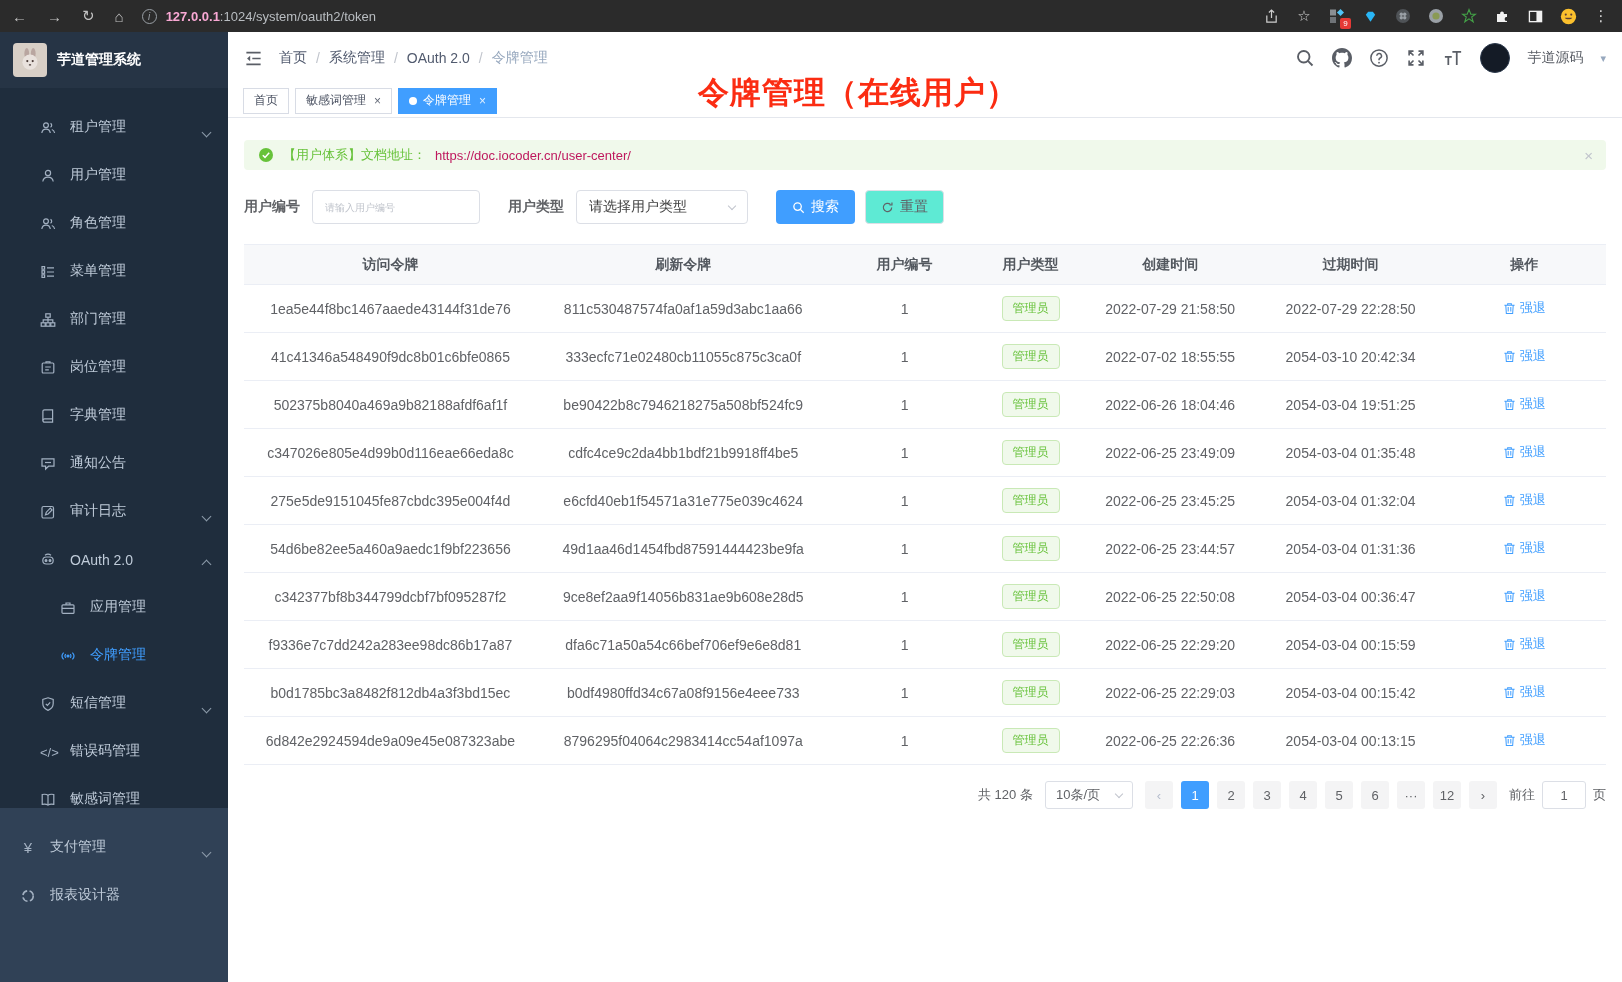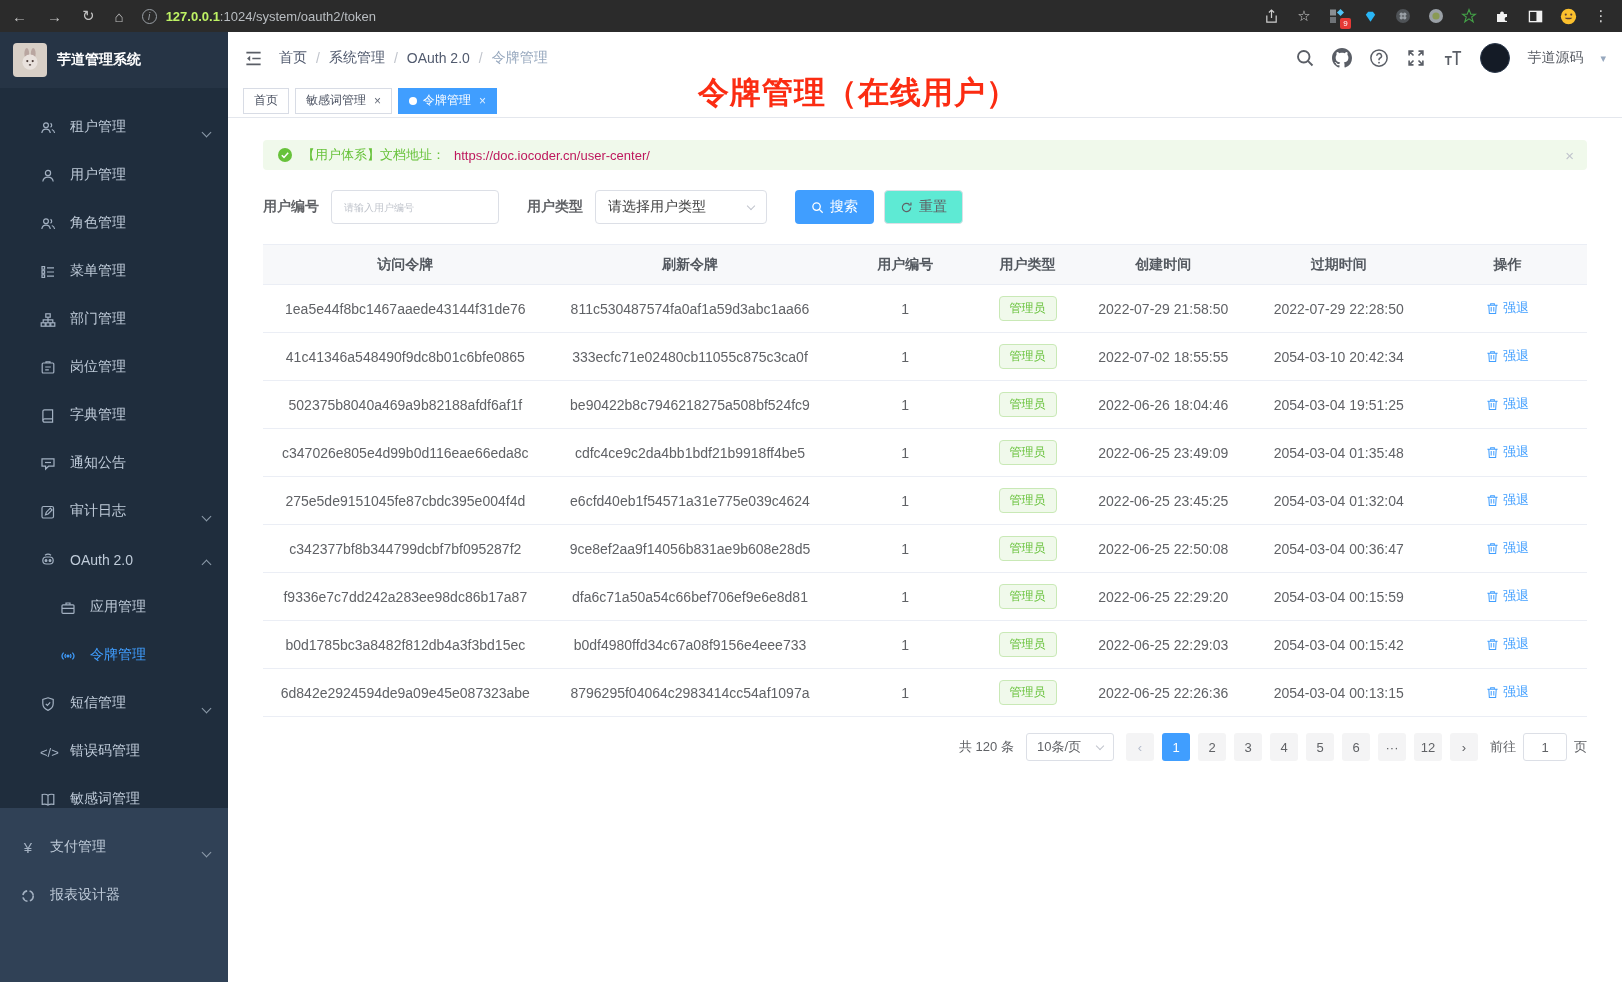--- a/index.html
+++ b/index.html
@@ -7,21 +7,21 @@
     font-family:"Liberation Sans","DejaVu Sans",sans-serif; }
 
   
   .browser-bar { height:32px; background:#2b2b2b; display:flex; align-items:center;
     padding:0 12px; gap:18px; color:#c9c9c9; font-size:15px; }
   .bnav { display:flex; gap:20px; align-items:center; font-size:15px; color:#c2c2c2; }
   .bnav span { cursor:pointer; }
   .urlbox { display:flex; align-items:center; gap:9px; font-size:13px; }
   .info-icon { width:15px; height:15px; border:1.2px solid #9aa0a6; border-radius:50%;
     color:#9aa0a6; font-size:10px; display:flex; align-items:center; justify-content:center; font-style:italic; }
-  .url-host { color:#bef264; font-weight:700; }
+  .url-host { color:#f9a8d4; font-weight:700; }
   .url-rest { color:#b9bdc1; }
   .bright { margin-left:auto; display:flex; align-items:center; gap:15px; }
   .bic { width:18px; height:18px; display:flex; align-items:center; justify-content:center;
     font-size:15px; color:#cfcfcf; cursor:pointer; position:relative; }
   .ext-badge { position:absolute; right:-5px; bottom:-4px; background:#e53935; color:#fff;
     font-size:8px; min-width:11px; height:11px; border-radius:2px; display:flex;
     align-items:center; justify-content:center; padding:0 1px; }
 
   
   .app { display:flex; height:950px; }
@@ -67,21 +67,21 @@
   .tab { height:26px; display:flex; align-items:center; gap:6px; padding:0 10px;
     border:1px solid #d8dce5; font-size:12px; color:#495060; background:#fff; cursor:pointer; }
   .tab .dot { width:8px; height:8px; border-radius:50%; background:#fff; display:none; }
   .tab.active { background:#409eff; border-color:#409eff; color:#fff; }
   .tab.active .dot { display:inline-block; }
   .tab .x { font-size:12px; margin-left:2px; opacity:.85; cursor:pointer; }
 
   .annotation { position:absolute; left:470px; top:40px; color:#fb2c12; font-size:31px;
     font-weight:600; letter-spacing:1px; z-index:5; white-space:nowrap; }
 
-  .content { padding:22px 35px 0; }
+  .content { padding:22px 16px 0; }
   .alert { height:30px; background:#f0f9eb; border-radius:4px; display:flex; align-items:center;
     padding:0 14px; gap:9px; color:#67c23a; font-size:13px; position:relative; }
   .alert .lnk { color:#be185d; text-decoration:none; cursor:pointer; }
   .alert .close { position:absolute; right:13px; color:#c0c4cc; font-size:15px; cursor:pointer; }
 
   .filters { display:flex; align-items:center; margin-top:20px; font-size:14px; color:#606266; }
   .flabel { font-weight:700; margin-right:12px; }
   .fgroup { display:flex; align-items:center; margin-right:28px; }
   .finput { width:168px; height:34px; border:1px solid #dcdfe6; border-radius:4px; padding:0 12px;
     font-size:10px; color:#606266; outline:none; font-family:inherit; }
@@ -528,20 +528,34 @@
             <td>2022-06-25 23:45:25</td>
             <td>2054-03-04 01:32:04</td>
             <td><span class="action">
                   <svg class="ticon" viewBox="0 0 14 14" fill="none" stroke="currentColor" stroke-width="1.1">
                     <path d="M1.5 3.5h11M5 3.5V2h4v1.5M3 3.5l.6 8.8h6.8l.6-8.8M5.6 5.5v4.6M8.4 5.5v4.6"></path>
                   </svg>
                   <span>强退</span>
                 </span></td>
           </tr>
           <tr>
+            <td>54d6be82ee5a460a9aedc1f9bf223656</td>
+            <td>49d1aa46d1454fbd87591444423be9fa</td>
+            <td>1</td>
+            <td><span class="badge">管理员</span></td>
+            <td>2022-06-25 23:44:57</td>
+            <td>2054-03-04 01:31:36</td>
+            <td><span class="action">
+                  <svg class="ticon" viewBox="0 0 14 14" fill="none" stroke="currentColor" stroke-width="1.1">
+                    <path d="M1.5 3.5h11M5 3.5V2h4v1.5M3 3.5l.6 8.8h6.8l.6-8.8M5.6 5.5v4.6M8.4 5.5v4.6"></path>
+                  </svg>
+                  <span>强退</span>
+                </span></td>
+          </tr>
+          <tr>
             <td>c342377bf8b344799dcbf7bf095287f2</td>
             <td>9ce8ef2aa9f14056b831ae9b608e28d5</td>
             <td>1</td>
             <td><span class="badge">管理员</span></td>
             <td>2022-06-25 22:50:08</td>
             <td>2054-03-04 00:36:47</td>
             <td><span class="action">
                   <svg class="ticon" viewBox="0 0 14 14" fill="none" stroke="currentColor" stroke-width="1.1">
                     <path d="M1.5 3.5h11M5 3.5V2h4v1.5M3 3.5l.6 8.8h6.8l.6-8.8M5.6 5.5v4.6M8.4 5.5v4.6"></path>
                   </svg>

